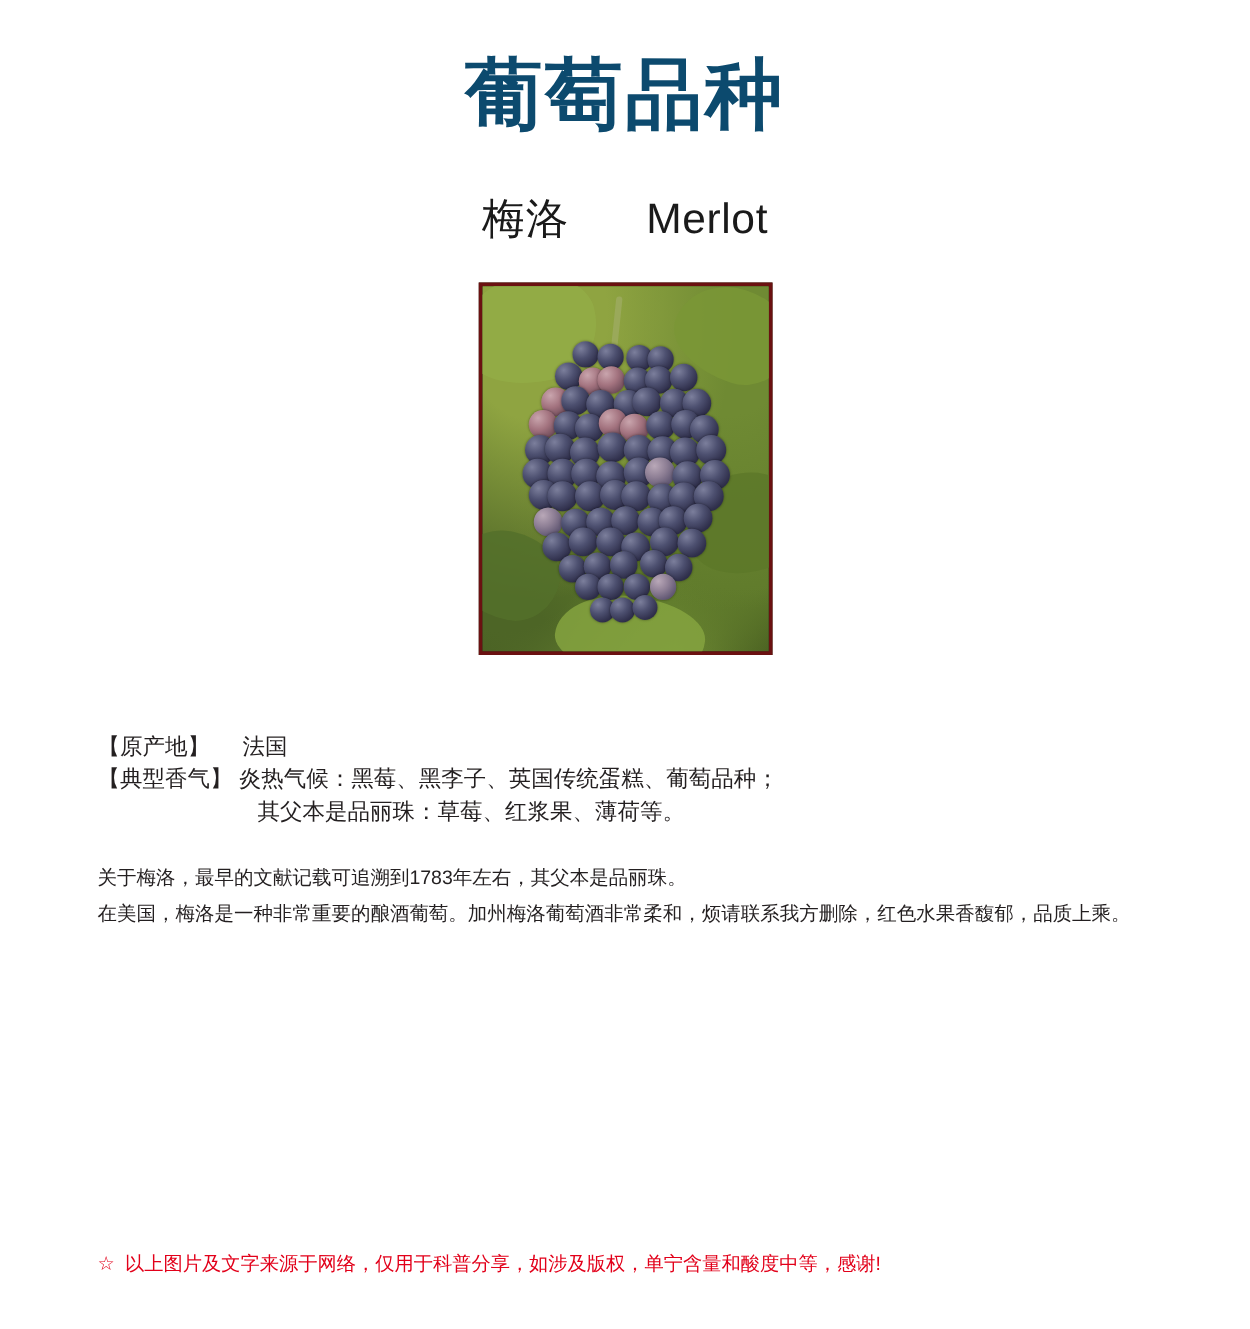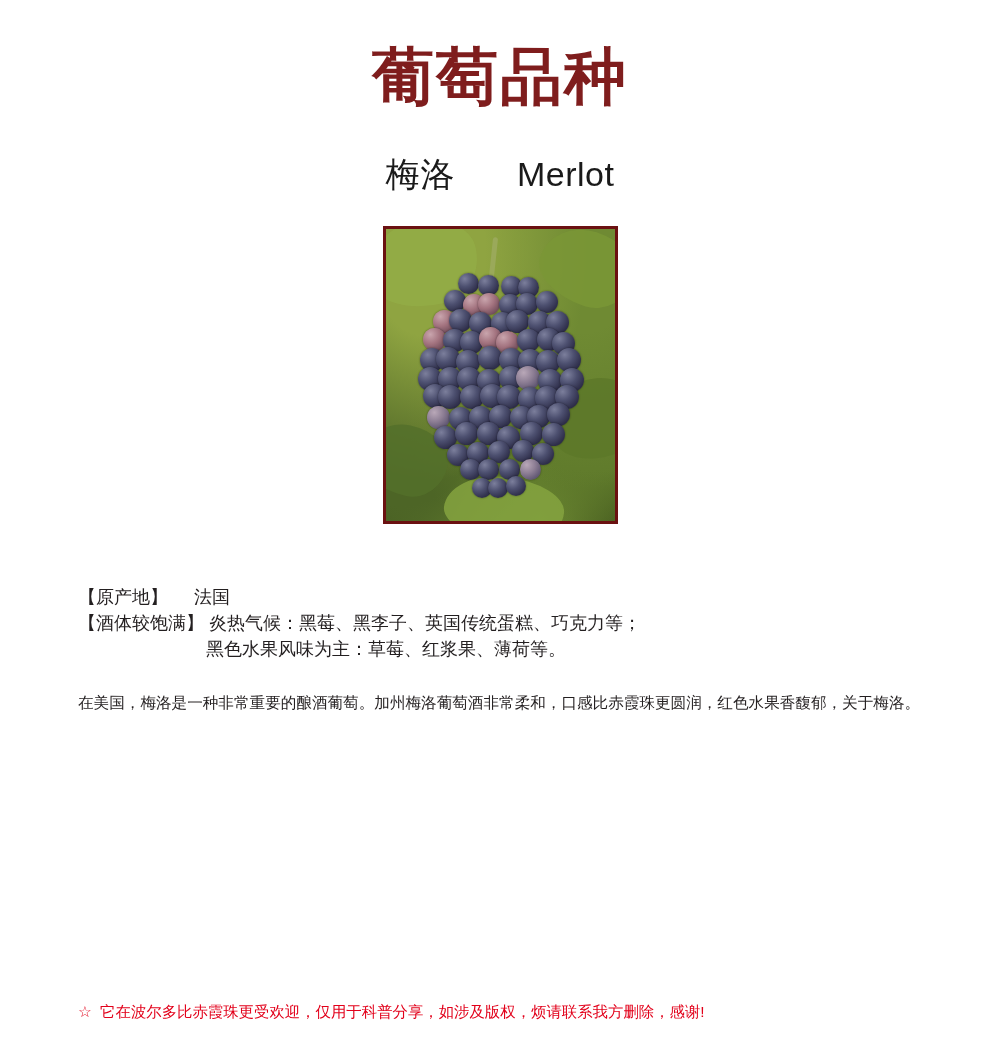--- a/index.html
+++ b/index.html
@@ -24,21 +24,21 @@
 
   
   .main-title {
     text-align: center;
     font-size: 62px;
     font-weight: bold;
     letter-spacing: 2px;
     line-height: 1;
     margin: 0;
     padding-top: 46px;
-    color: #7f1d1d;
+    color: #0c4a6e;
   }
 
   
   .variety-row {
     text-align: center;
     margin-top: 44px;
     font-size: 34px;
     color: #1a1a1a;
     white-space: nowrap;
   }
@@ -264,30 +264,31 @@
     </div>
   </div>
 
   <div class="info">
     <div class="info-line">
       <span class="info-label">【原产地】</span>
       <span class="info-sep"></span>
       <span>法国</span>
     </div>
     <div class="info-line">
-      <span class="info-label">【酒体较饱满】</span>
-      <span>炎热气候：黑莓、黑李子、英国传统蛋糕、巧克力等；</span>
+      <span class="info-label">【典型香气】</span>
+      <span>炎热气候：黑莓、黑李子、英国传统蛋糕、葡萄品种；</span>
     </div>
     <div class="info-line aroma-second">
-      <span>黑色水果风味为主：草莓、红浆果、薄荷等。</span>
+      <span>其父本是品丽珠：草莓、红浆果、薄荷等。</span>
     </div>
   </div>
 
   <div class="body-text">
-    <p>在美国，梅洛是一种非常重要的酿酒葡萄。加州梅洛葡萄酒非常柔和，口感比赤霞珠更圆润，红色水果香馥郁，关于梅洛。</p>
+    <p>关于梅洛，最早的文献记载可追溯到1783年左右，其父本是品丽珠。</p>
+    <p>在美国，梅洛是一种非常重要的酿酒葡萄。加州梅洛葡萄酒非常柔和，烦请联系我方删除，红色水果香馥郁，品质上乘。</p>
   </div>
 
   <div class="footer-note">
     <span class="star">☆</span>
-    <span>它在波尔多比赤霞珠更受欢迎，仅用于科普分享，如涉及版权，烦请联系我方删除，感谢!</span>
+    <span>以上图片及文字来源于网络，仅用于科普分享，如涉及版权，单宁含量和酸度中等，感谢!</span>
   </div>
 
 </div>
 
 </body></html>

